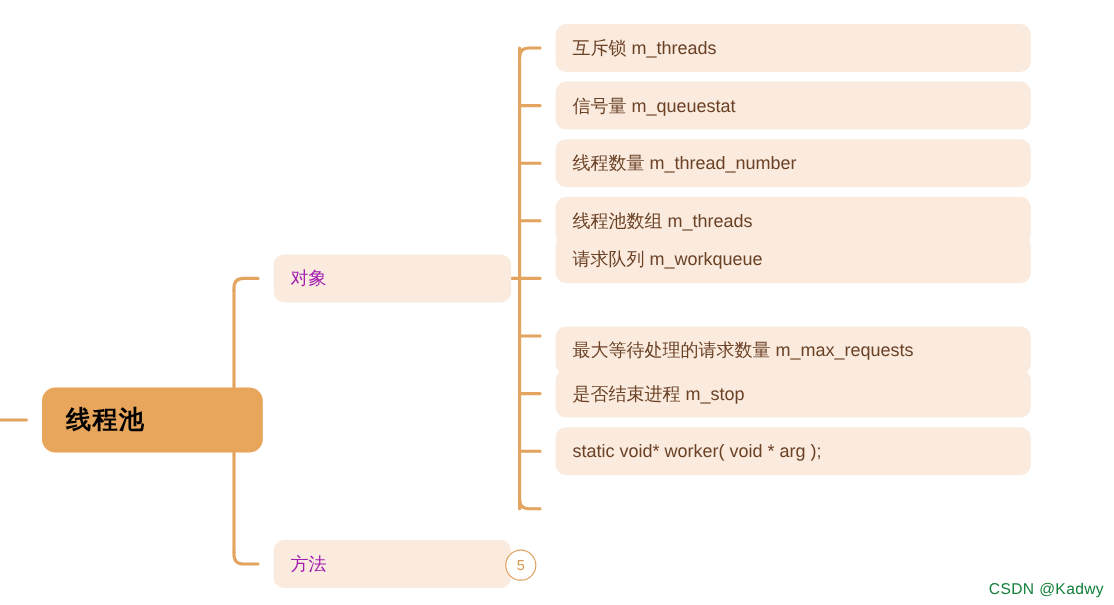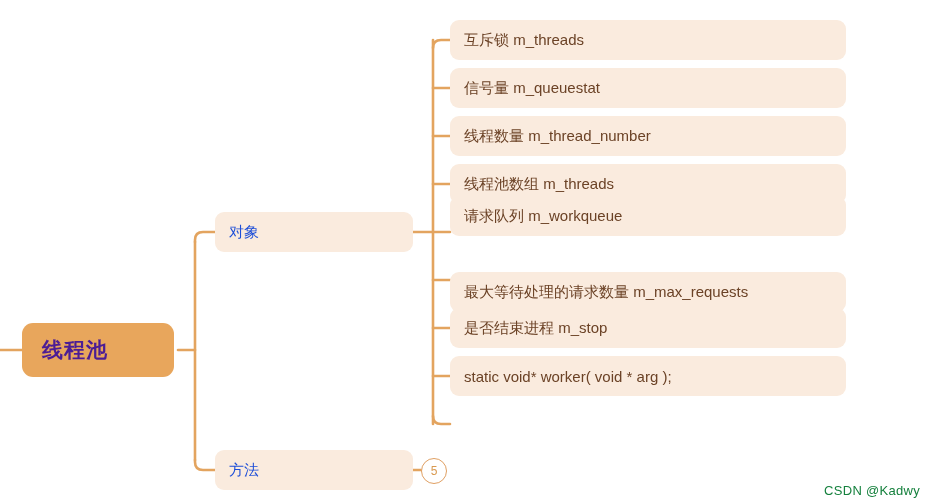--- a/index.html
+++ b/index.html
@@ -26,43 +26,44 @@
     pointer-events: none;
   }
 
   .node {
     position: absolute;
     box-sizing: border-box;
     display: flex;
     align-items: center;
     border-radius: 9px;
     white-space: nowrap;
+    margin-left: 13px;
   }
 
   .root-node {
     left: 22px;
     top: 323px;
-    width: 152px;
+    width: 184px;
     height: 54px;
     background: #e8a65c;
     border-radius: 11px;
     padding-left: 20px;
-    color: #4c1d95;
+    color: #000000;
     font-size: 21px;
     font-weight: bold;
     letter-spacing: 1px;
   }
 
   .branch-node {
     left: 215px;
     width: 198px;
     height: 40px;
     background: #faebde;
     padding-left: 14px;
-    color: #1d4ed8;
+    color: #a21caf;
     font-size: 15px;
   }
   .branch-obj  { top: 212px; }
   .branch-meth { top: 450px; }
 
   .leaf-node {
     left: 450px;
     width: 396px;
     height: 40px;
     background: #faebde;

